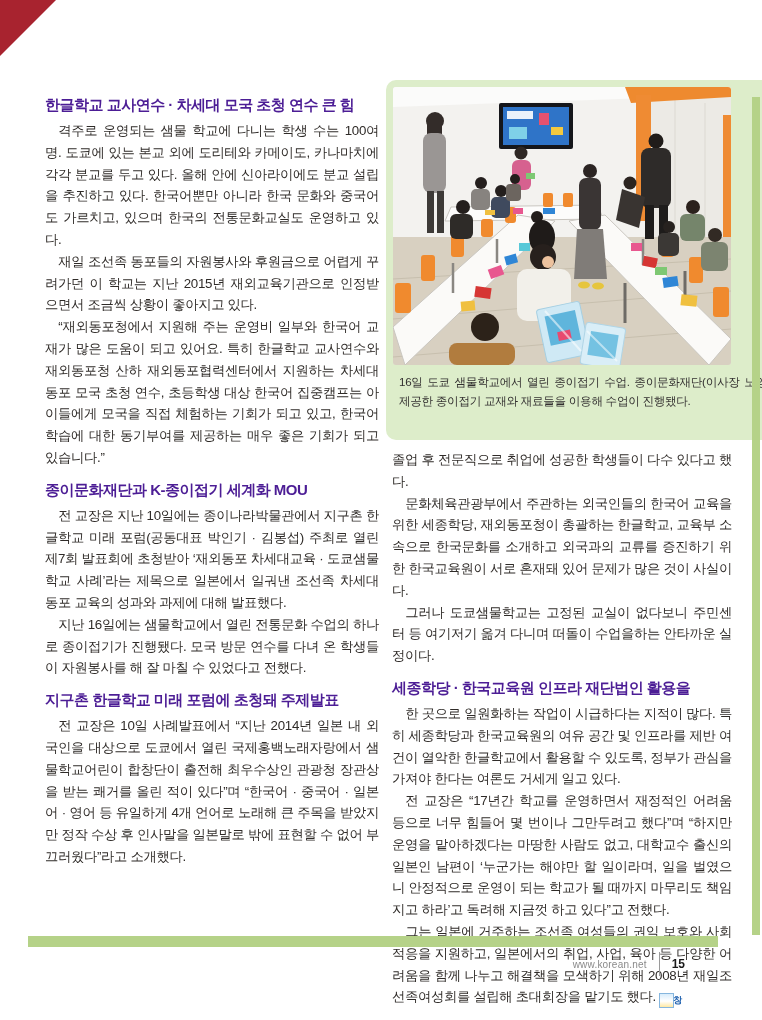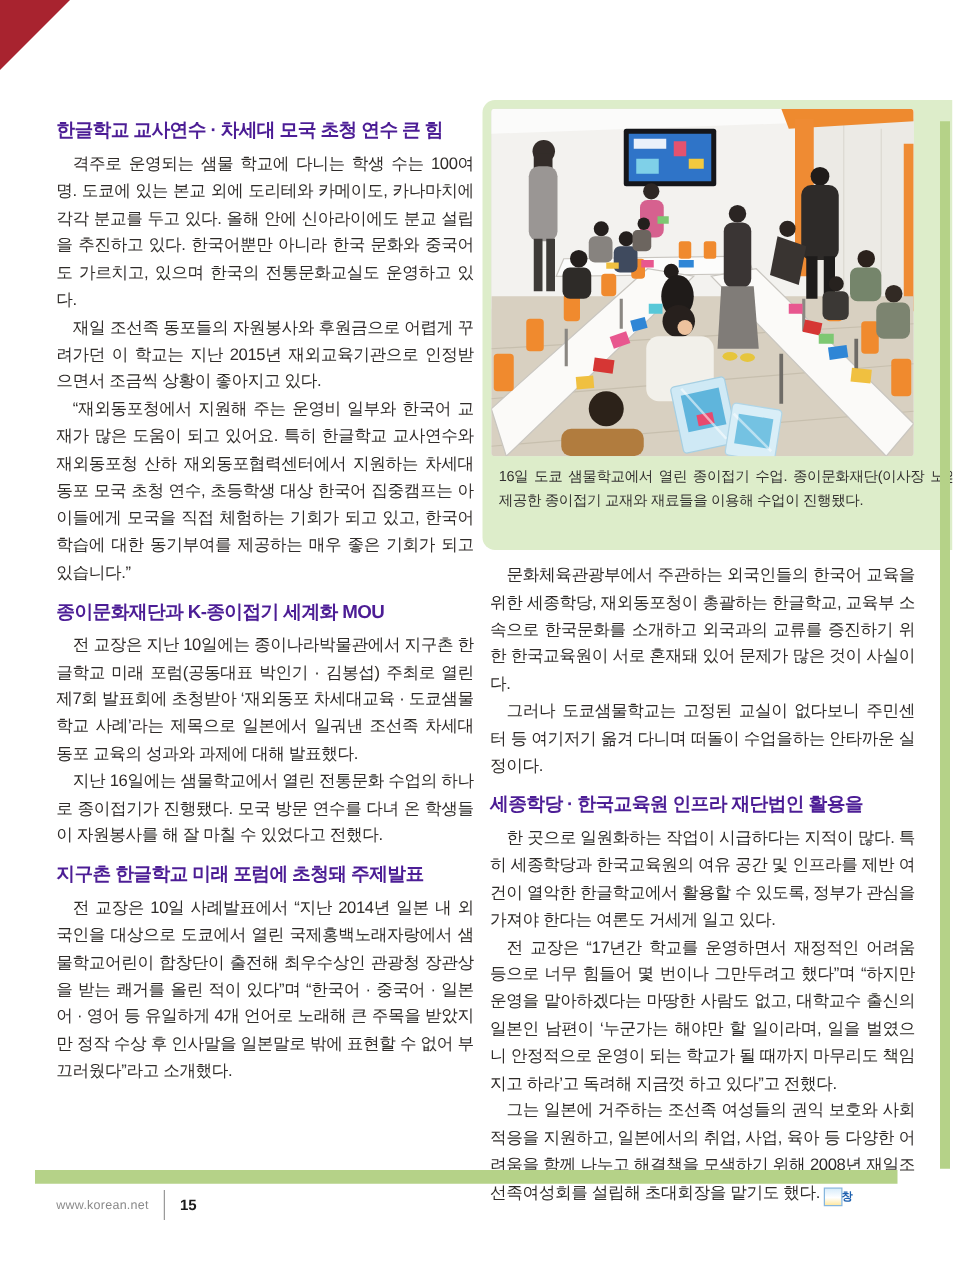--- a/index.html
+++ b/index.html
@@ -24,21 +24,21 @@
   .photo-frame{width:338px;height:278px;border-radius:3px;overflow:hidden;background:#e8e5df;}
   .photo-frame svg{display:block;}
   .caption{padding:8px 6px 0 6px;font-size:11.6px;line-height:18.5px;color:#333030;
            letter-spacing:-0.3px;text-align:justify;}
   
   .endmark{display:inline-block;width:13px;height:13px;margin-left:3px;vertical-align:-2px;
            border:1px solid #86b6de;background:linear-gradient(180deg,#d8ecfb 0%,#ffffff 55%,#ffe9a4 100%);
            color:#1c5fae;font-size:9px;line-height:13px;text-align:center;font-weight:bold;}
   
   .footer{position:absolute;left:45px;top:952px;width:640px;display:flex;align-items:center;
-          justify-content:flex-start;gap:12px;}
+          justify-content:flex-end;gap:12px;}
   .footer .url{font-size:10px;color:#8a8a8a;letter-spacing:0.2px;text-decoration:none;}
   .footer .divider{width:1px;height:24px;background:#9a9a9a;}
   .footer .pagenum{font-size:12px;font-weight:bold;color:#1a1a1a;}
 </style>
 </head>
 <body>
 
 <div class="page">
 
   <div class="corner"></div>
@@ -178,20 +178,21 @@
           <rect x="196" y="246" width="28" height="24" fill="#74c2e2"></rect>
         </g>
         <line x1="152" y1="224" x2="188" y2="264" stroke="#ffffff" stroke-width="2" opacity="0.55"></line>
         <line x1="194" y1="244" x2="224" y2="274" stroke="#ffffff" stroke-width="2" opacity="0.5"></line>
       </svg>
     </div>
     <div class="caption">16일 도쿄 샘물학교에서 열린 종이접기 수업. 종이문화재단(이사장 노영혜)이 제공한 종이접기 교재와 재료들을 이용해 수업이 진행됐다.</div>
   </div>
 
   <div class="col col-right">
+    <p>졸업 후 전문직으로 취업에 성공한 학생들이 다수 있다고 했다.</p>
     <p class="ind">문화체육관광부에서 주관하는 외국인들의 한국어 교육을 위한 세종학당, 재외동포청이 총괄하는 한글학교, 교육부 소속으로 한국문화를 소개하고 외국과의 교류를 증진하기 위한 한국교육원이 서로 혼재돼 있어 문제가 많은 것이 사실이다.</p>
     <p class="ind">그러나 도쿄샘물학교는 고정된 교실이 없다보니 주민센터 등 여기저기 옮겨 다니며 떠돌이 수업을하는 안타까운 실정이다.</p>
     <h3>세종학당 · 한국교육원 인프라 재단법인 활용을</h3>
     <p class="ind">한 곳으로 일원화하는 작업이 시급하다는 지적이 많다. 특히 세종학당과 한국교육원의 여유 공간 및 인프라를 제반 여건이 열악한 한글학교에서 활용할 수 있도록, 정부가 관심을 가져야 한다는 여론도 거세게 일고 있다.</p>
     <p class="ind">전 교장은 “17년간 학교를 운영하면서 재정적인 어려움 등으로 너무 힘들어 몇 번이나 그만두려고 했다”며 “하지만 운영을 맡아하겠다는 마땅한 사람도 없고, 대학교수 출신의 일본인 남편이 ‘누군가는 해야만 할 일이라며, 일을 벌였으니 안정적으로 운영이 되는 학교가 될 때까지 마무리도 책임지고 하라’고 독려해 지금껏 하고 있다”고 전했다.</p>
     <p class="ind"><span>그는 일본에 거주하는 조선족 여성들의 권익 보호와 사회 적응을 지원하고, 일본에서의 취업, 사업, 육아 등 다양한 어려움을 함께 나누고 해결책을 모색하기 위해 2008년 재일조선족여성회를 설립해 초대회장을 맡기도 했다.</span><span class="endmark">창</span></p>
   </div>
 
   <div class="footer">
     <span class="url">www.korean.net</span>

